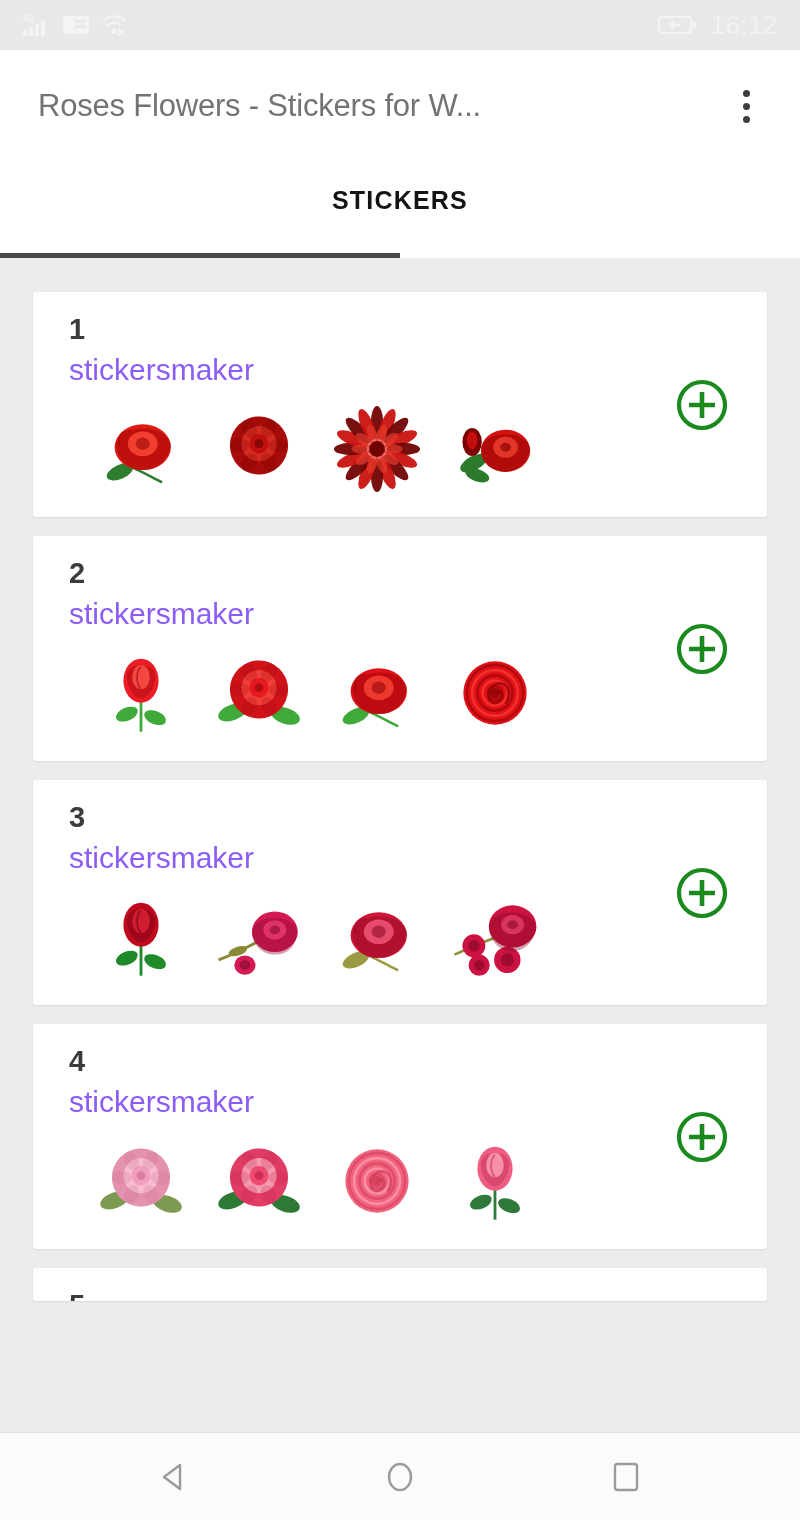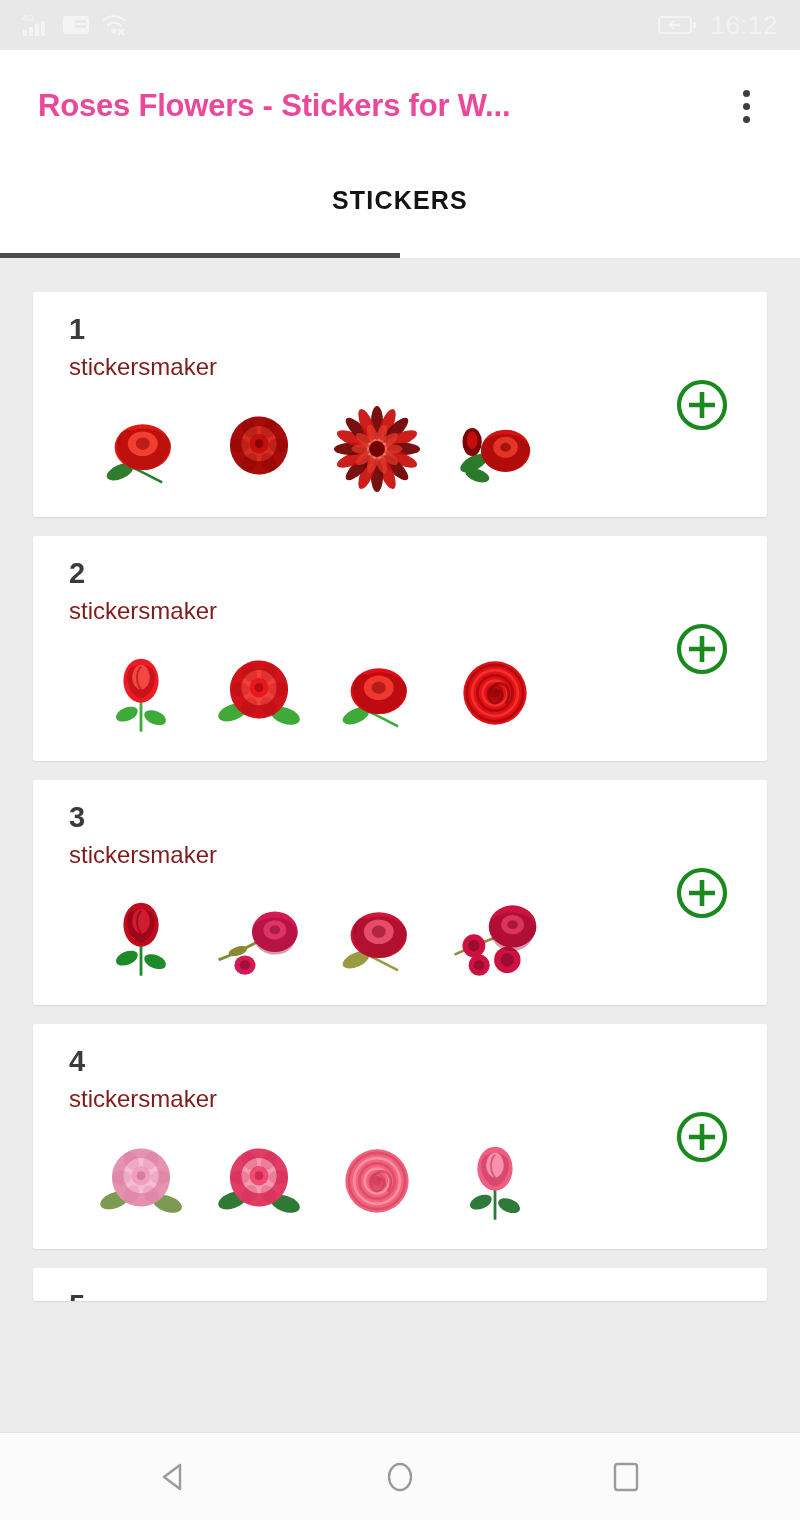--- a/index.html
+++ b/index.html
@@ -32,22 +32,22 @@
   
   .appbar {
     height: 112px;
     background: #ffffff;
     display: flex;
     align-items: center;
     padding: 0 26px 0 38px;
   }
   .app-title {
     font-size: 31px;
-    font-weight: bold;
-    color: #ec4899;
+    font-weight: normal;
+    color: #737373;
     letter-spacing: -0.2px;
     white-space: nowrap;
     overflow: hidden;
     flex: 1;
   }
   .overflow-btn {
     width: 56px; height: 56px;
     display: flex; flex-direction: column;
     align-items: center; justify-content: center;
     gap: 6px;
@@ -105,22 +105,22 @@
     box-shadow: 0 1px 2px rgba(0,0,0,0.08);
     padding: 22px 0 0 36px;
   }
   .card-num {
     font-size: 29px;
     font-weight: bold;
     color: #3b3b3b;
     line-height: 1.05;
   }
   .card-author {
-    font-size: 24px;
-    color: #7f1d1d;
+    font-size: 30px;
+    color: #8b5cf6;
     margin-top: 9px;
   }
   .thumbs {
     position: absolute;
     left: 64px;
     top: 113px;
     display: flex;
     gap: 30px;
   }
   .thumb {

